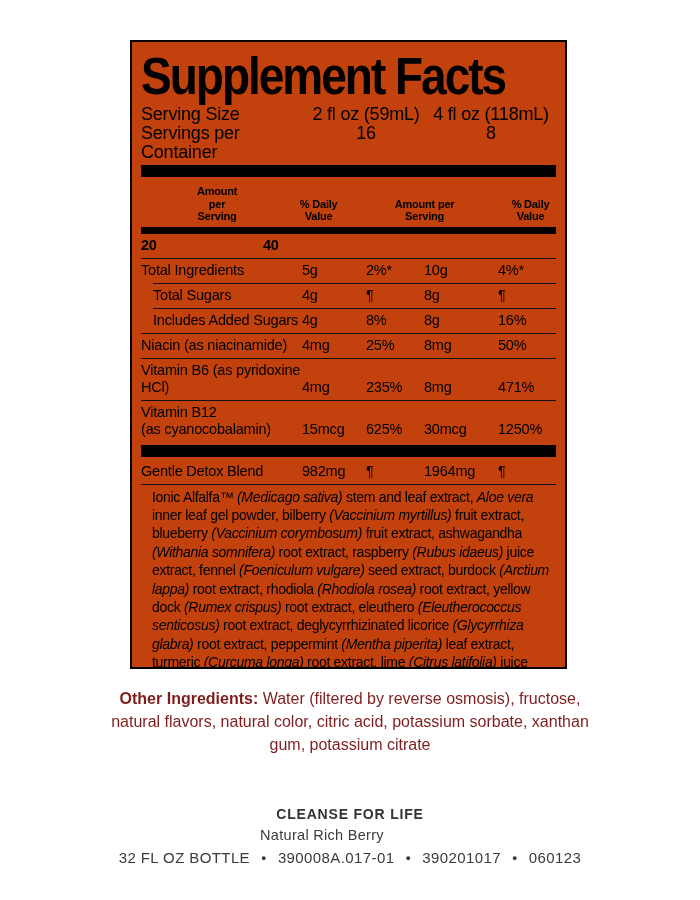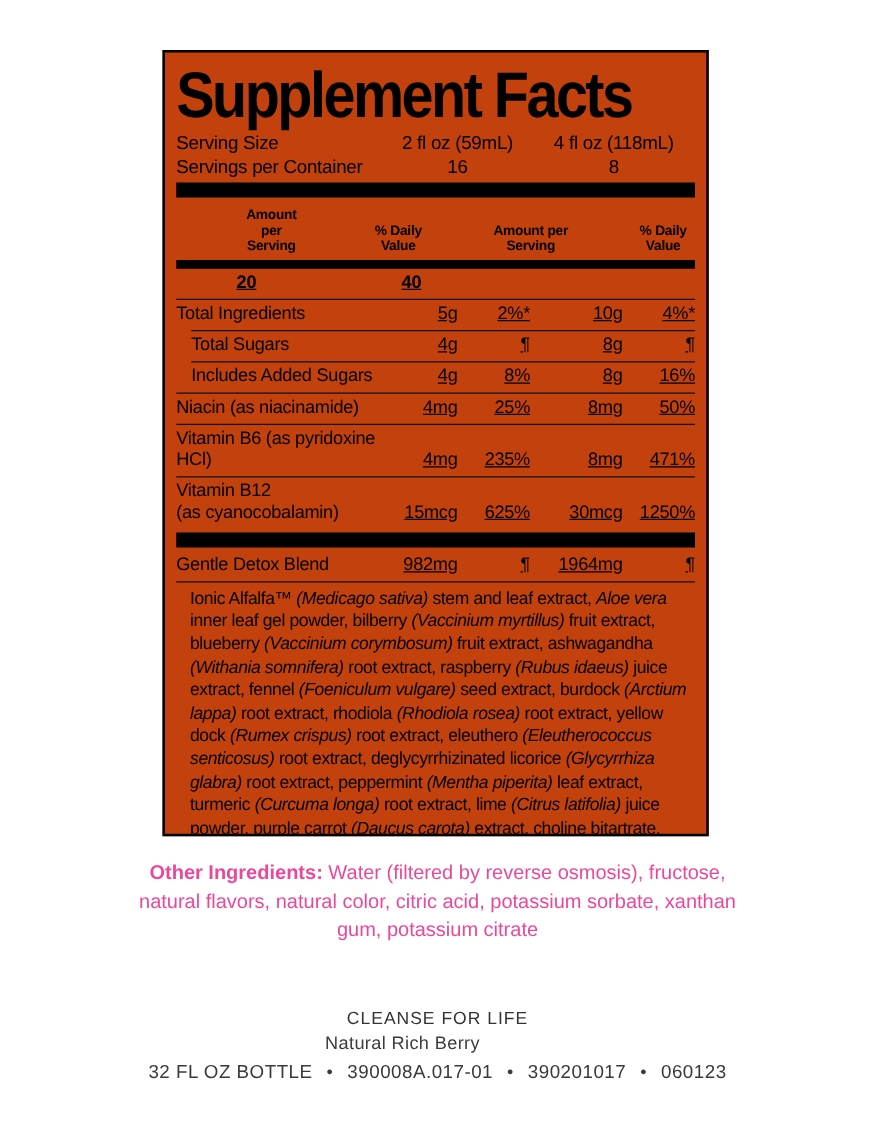--- a/index.html
+++ b/index.html
@@ -10,56 +10,56 @@
   .panel {
     position:absolute; left:130px; top:40px; width:437px; height:629px;
     border:2px solid #000; background:#c2410c; padding:0 9px; overflow:hidden;
     letter-spacing:-0.2px;
   }
   .sf-title {
     font-size:46px; font-weight:bold; letter-spacing:-2px;
     line-height:50px; padding-top:5px; padding-bottom:8px;
     transform:scaleY(1.12); transform-origin:top left; white-space:nowrap;
   }
-  .srow { display:flex; font-size:15px; line-height:19px; }
+  .srow { display:flex; font-size:18px; line-height:19px; }
   .srow .sname { flex:1; }
   .srow .sc1 { width:120px; text-align:center; }
   .srow .sc2 { width:130px; text-align:center; }
 
   .bar { background:#000; }
   .bar.thick { height:12px; margin:3px 0; }
   .bar.med { height:7px; }
 
   .hdr { display:flex; align-items:flex-end; padding:5px 0 4px;gap:48px; }
   .hdr .hspacer { flex:1; }
   .hcell { font-size:11px; font-weight:bold; line-height:12.5px; text-align:center; }
   .hc1 { width:64px; } .hc2 { width:58px; } .hc3 { width:74px; } .hc4 { width:58px; }
 
   .nrow { display:flex; align-items:flex-end; font-size:14.5px; line-height:17px; padding:3px 0 4px; border-top:1px solid #111; }
   .nrow.no-top { border-top:none; }
   .nrow.indent1 { margin-left:12px; }
   .nrow .rname { flex:1; }
   .nrow.bold { font-weight:bold; }
-  .vcell { text-align:right;text-decoration:underline; }
+  .vcell { text-align:left; }
   .vc1 { width:64px; } .vc2 { width:58px; } .vc3 { width:74px; } .vc4 { width:58px; }
   .nrow.indent1 .vc1 { width:64px; } 
 
   .blend-desc { border-top:1px solid #111; font-size:14px; line-height:18.4px; padding:3px 2px 5px 11px; letter-spacing:-0.3px; }
   .blend-desc i { font-style:italic; }
 
   
   .other-ing {
     position:absolute; left:110px; top:687px; width:480px;
-    text-align:center; font-size:16px; line-height:23px; color:#ec4899;
+    text-align:center; font-size:16px; line-height:23px; color:#7f1d1d;
   }
   .other-ing .oi-label { font-weight:bold; }
 
   .prod-name {
     position:absolute; left:0; top:806px; width:700px; text-align:center;
-    font-size:14px; font-weight:normal; letter-spacing:0.8px; color:#333;
+    font-size:14px; font-weight:bold; letter-spacing:0.8px; color:#333;
   }
   .prod-flavor {
     position:absolute; left:0; top:827px; width:644px; text-align:center;
     font-size:14.5px; color:#3c3c3c; letter-spacing:0.3px;
   }
   .prod-codes {
     position:absolute; left:0; top:849px; width:700px; text-align:center;
     font-size:15px; color:#3a3a3a; letter-spacing:0.4px;
   }
   .prod-codes .bullet { font-size:9px; vertical-align:2px; margin:0 11px; color:#3a3a3a; }

